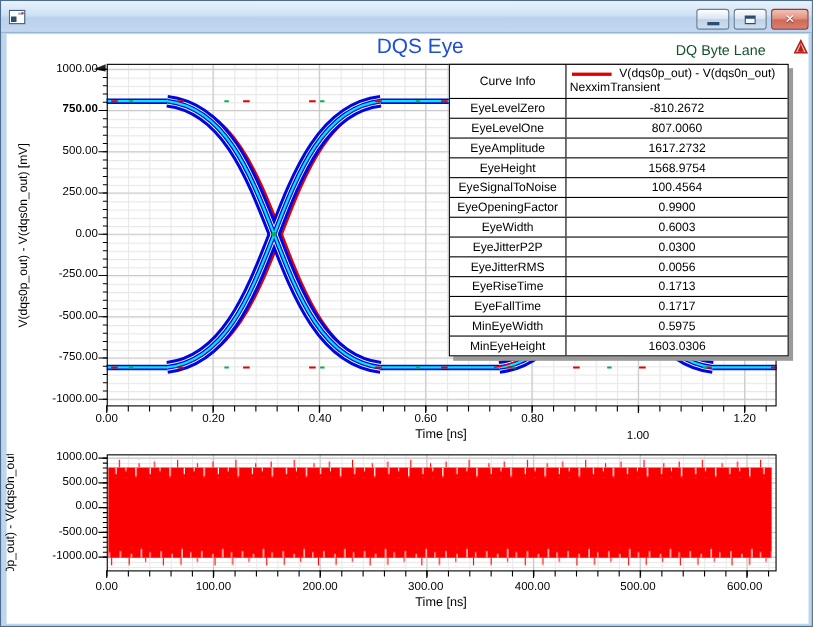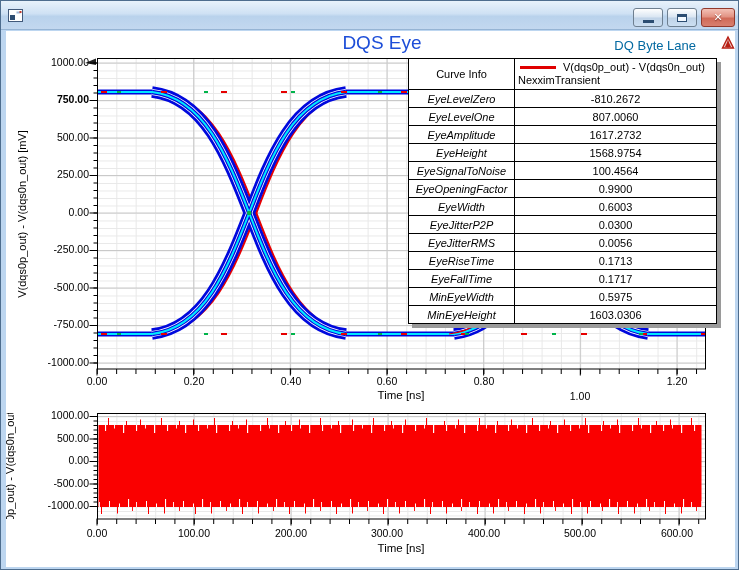--- a/index.html
+++ b/index.html
@@ -17,37 +17,37 @@
   .btn-min{left:632px;width:30px;}
   .btn-res{left:666px;width:30px;}
   .btn-close{left:700px;width:34px;background:linear-gradient(#f3c1b6,#e29384 45%,#d06a58 55%,#d87f6f);border-color:#92392c;color:#fff;}
   .mingl{width:11px;height:3px;background:#2c4d72;margin-top:8px;}
   .resgl{width:10px;height:8px;border:1px solid #2c4d72;border-top:3px solid #2c4d72;background:#f4f9ff;}
   .closegl{font-size:11px;font-weight:bold;color:#fff;text-shadow:0 1px 1px #7e2a1f;}
   .client{position:absolute;left:5px;top:30px;width:729px;height:536px;background:#ffffff;}
   .content{position:absolute;inset:0;}
   .plotsvg{position:absolute;left:0;top:0;}
   .pagetitle{position:absolute;left:246px;top:31px;width:270px;text-align:center;font-size:19px;color:#1d4ed8;}
-  .ctxlabel{position:absolute;left:555px;top:37px;width:140px;text-align:right;font-size:13px;color:#0369a1;}
+  .ctxlabel{position:absolute;left:555px;top:37px;width:140px;text-align:right;font-size:13px;color:#14532d;}
   .logo{position:absolute;left:719px;top:34px;}
   .tick{position:absolute;font-size:10.5px;color:#000;line-height:15px;}
   .ty{width:68px;text-align:right;}
   .tx{width:50px;text-align:center;}
   .axlab{position:absolute;font-size:11.5px;color:#000;text-align:center;width:140px;}
   .ylab{position:absolute;display:flex;align-items:center;justify-content:center;width:15px;overflow:hidden;}
   .ylab span{transform:rotate(-90deg);white-space:nowrap;font-size:11px;color:#000;}
   .legend{position:absolute;left:407px;top:57px;width:309px;height:266px;background:#fff;border:1px solid #000;
           box-shadow:4px 4px 0 #9a9a9a;z-index:3;font-size:11px;color:#000;}
   .lhead{display:flex;height:30px;}
   .lhl{width:106px;border-right:1px solid #000;display:flex;align-items:center;justify-content:center;}
   .lhr{flex:1;padding:1px 3px;display:flex;flex-direction:column;justify-content:center;line-height:13px;}
   .l1{display:flex;align-items:center;}
   .swatch{width:36px;height:3px;background:#e00000;margin:0 7px 0 2px;flex:none;}
   .lrow{display:flex;height:18px;border-top:1px solid #000;}
-  .lrow .n{width:106px;border-right:1px solid #000;display:flex;align-items:center;justify-content:center;font-style:italic;}
+  .lrow .n{width:106px;border-right:1px solid #000;display:flex;align-items:center;justify-content:center;}
   .lrow .v{flex:1;display:flex;align-items:center;justify-content:center;}
 </style>
 </head>
 <body>
 
 <div class="window">
 
   <div class="titlebar">
     <span class="titleicon">
       <svg width="16" height="15" viewBox="0 0 16 15">

